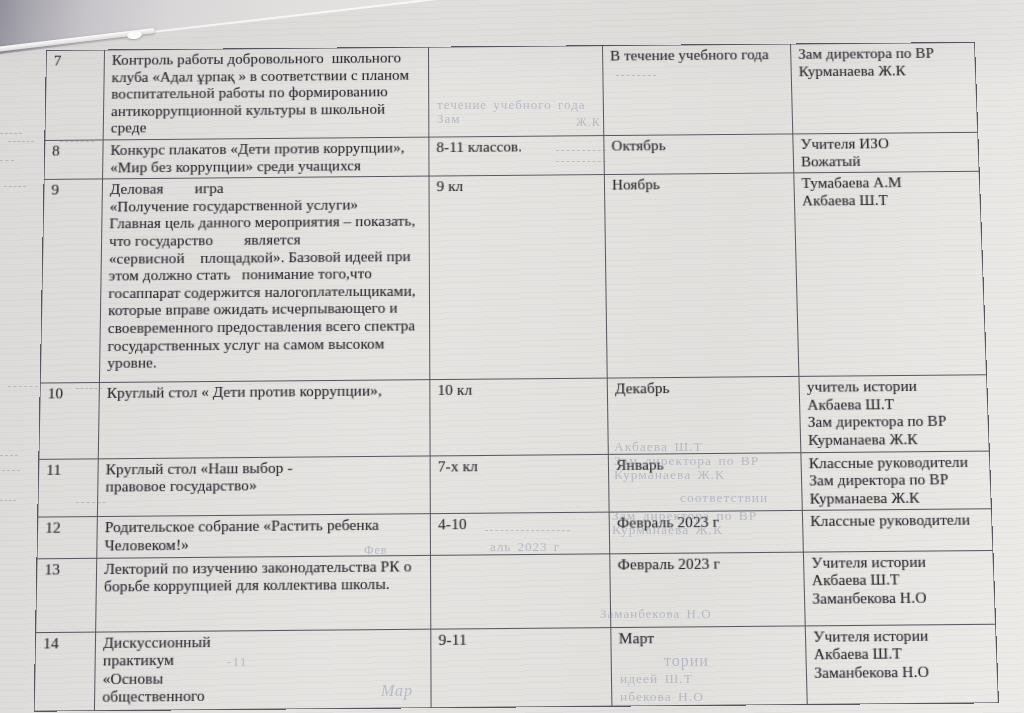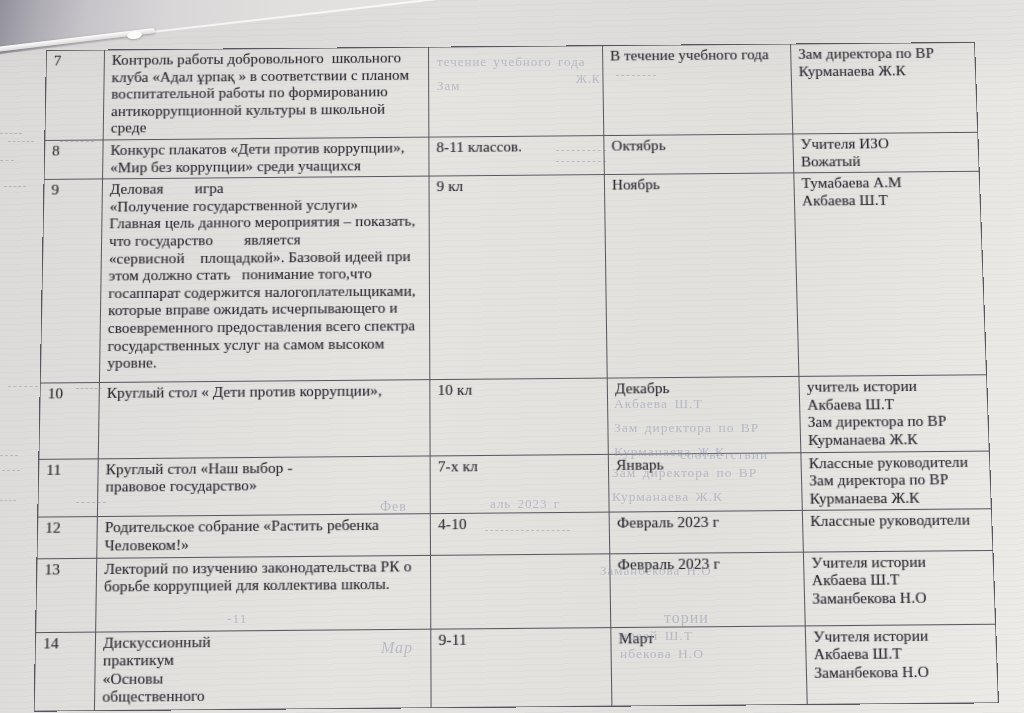--- a/index.html
+++ b/index.html
@@ -56,22 +56,23 @@
     color:#2c2c32;
     white-space:pre-wrap;
     text-shadow:0 0 1px rgba(44,44,52,0.35);
   }
   td.c-num{padding-left:8px;}
   tr.r1{height:92px;} tr.r2{height:38px;} tr.r3{height:206px;} tr.r4{height:70px;}
   tr.r5{height:57px;} tr.r6{height:40px;} tr.r7{height:72px;} tr.r8{height:76px;}
   
   .ghost{
     position:absolute;color:#8b94ac;opacity:0.5;filter:blur(0.6px);
-    letter-spacing:1px;word-spacing:2px;line-height:24px;white-space:pre-wrap;
+    letter-spacing:1px;word-spacing:2px;line-height:14px;white-space:pre-wrap;
     pointer-events:none;
+    margin-top:48px;
   }
   
   .streak{
     position:absolute;height:0;border-top:1.6px dashed rgba(108,116,140,0.34);
     filter:blur(0.3px);pointer-events:none;
   }
 </style>
 </head>
 <body>
 
@@ -186,21 +187,21 @@
   </div>
 
   <div class="ghost" style="left:437px;top:50px;font-size:13px;width:170px;">течение учебного года      Зам</div>
   <div class="ghost" style="left:576px;top:67px;font-size:12px;">Ж.К</div>
   <div class="ghost" style="left:614px;top:392px;font-size:13.5px;">Акбаева Ш.Т
 Зам директора по ВР
 Курманаева Ж.К</div>
   <div class="ghost" style="left:680px;top:443px;font-size:13.5px;">соответствии</div>
   <div class="ghost" style="left:612px;top:461px;font-size:13.5px;">Зам директора по ВР
 Курманаева Ж.К</div>
-  <div class="ghost" style="left:380px;top:495px;font-size:14px;">Фев</div>
+  <div class="ghost" style="left:364px;top:495px;font-size:12px;">Фев</div>
   <div class="ghost" style="left:490px;top:492px;font-size:13px;">аль 2023 г</div>
   <div class="ghost" style="left:600px;top:559px;font-size:13px;">Заманбекова Н.О</div>
   <div class="ghost" style="left:227px;top:607px;font-size:13.5px;">-11</div>
   <div class="ghost" style="left:381px;top:636px;font-size:16px;font-style:italic;">Мар</div>
   <div class="ghost" style="left:664px;top:606px;font-size:16px;font-family:Liberation Serif, serif;">тории</div>
   <div class="ghost" style="left:620px;top:624px;font-size:13.5px;">идеей Ш.Т</div>
   <div class="ghost" style="left:620px;top:642px;font-size:13.5px;">нбекова Н.О</div>
 
   <div>
     <div class="streak" style="left:0;top:133px;width:22px;"></div>

